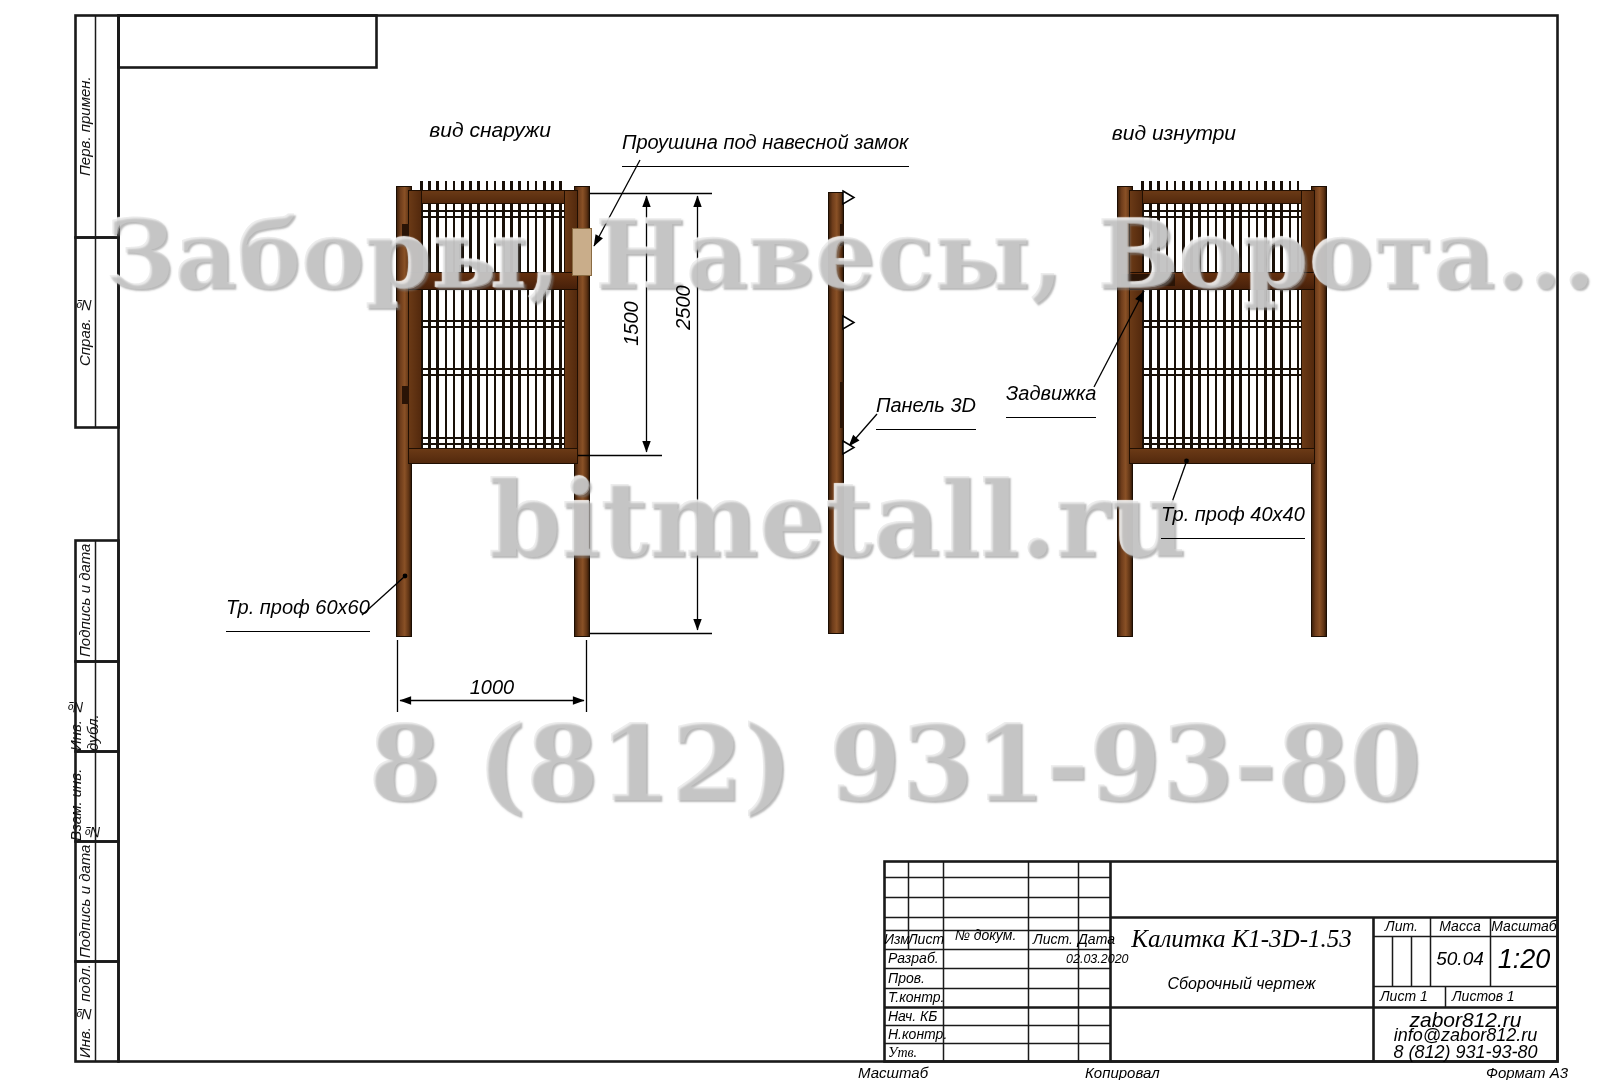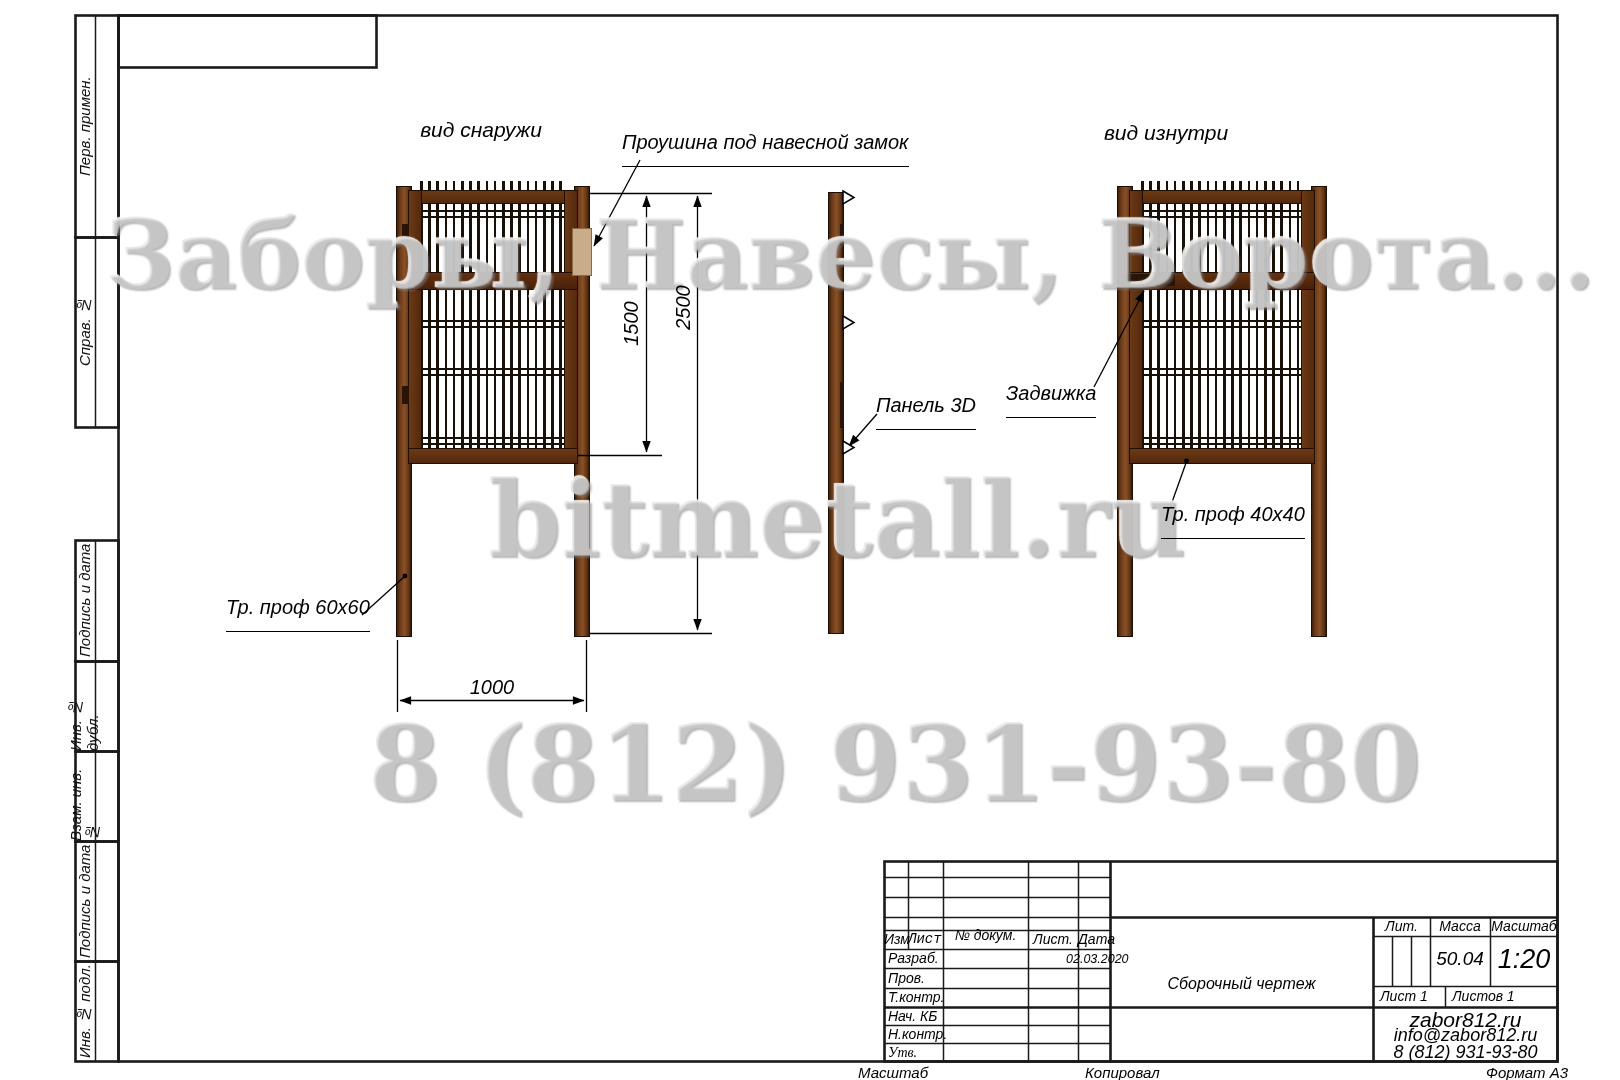--- a/index.html
+++ b/index.html
@@ -17,21 +17,21 @@
   .stile{position:absolute;z-index:2;background:linear-gradient(90deg,#6b3a16,#53290d);border:1px solid #200f02;}
   .midrail{position:absolute;z-index:3;background:linear-gradient(180deg,#64300f,#47200a);border:1px solid #1d0d02;}
   .mesh{position:absolute;z-index:2;
         background:repeating-linear-gradient(90deg,#191008 0px,#191008 2.6px,rgba(0,0,0,0) 2.6px,rgba(0,0,0,0) 8.2px);}
   .wire{position:absolute;left:0;width:100%;height:2px;background:#191008;}
   .detail{position:absolute;z-index:3;background:#2a1406;}
   .locktab{position:absolute;z-index:3;background:#c9ad8a;border:1px solid #8a6b42;}
   
   .lbl{position:absolute;z-index:6;font-style:italic;color:#000;white-space:nowrap;}
   .ann{font-size:20px;border-bottom:1.6px solid #000;padding-bottom:13px;line-height:1.1;}
-  .vtitle{font-size:21px;text-align:center;}
+  .vtitle{font-size:21px;text-align:right;}
   .dimtxt{font-size:20px;text-align:center;}
   .rot{transform:rotate(-90deg);}
   .marginlbl{position:absolute;z-index:6;font-style:italic;font-size:15px;color:#111;
              display:flex;align-items:center;justify-content:center;
              writing-mode:vertical-rl;transform:rotate(180deg);}
   
   .wm{position:absolute;z-index:5;font-family:"DejaVu Serif",serif;font-weight:bold;white-space:nowrap;
       color:rgba(214,214,214,0.42);
       text-shadow:2px 2px 2px rgba(125,125,125,0.55),-1px -1px 1px rgba(255,255,255,0.9);}
   
@@ -171,34 +171,35 @@
 
   <div class="lbl dimtxt rot" style="left:591px;top:312px;width:80px;">1500</div>
   <div class="lbl dimtxt rot" style="left:643px;top:296px;width:80px;">2500</div>
   <div class="lbl dimtxt" style="left:452px;top:676px;width:80px;">1000</div>
 
   <div class="wm" style="left:105px;top:198px;font-size:96px;">Заборы, Навесы, Ворота...</div>
   <div class="wm" style="left:488px;top:458px;font-size:104px;">bitmetall.ru</div>
   <div class="wm" style="left:368px;top:702px;font-size:104px;">8 (812) 931-93-80</div>
 
   <div class="tb c" style="left:884px;top:931px;width:24px;font-size:14px;">Изм</div>
-  <div class="tb c" style="left:908px;top:931px;width:27px;font-size:14px;font-family:Liberation Mono, monospace;">Лист</div>
+  <div class="tb c" style="left:908px;top:931px;width:27px;font-size:14px;">Лист</div>
   <div class="tb c" style="left:943px;top:927px;width:85px;font-size:14px;">№ докум.</div>
   <div class="tb c" style="left:1028px;top:931px;width:50px;font-size:14px;">Лист.</div>
   <div class="tb c" style="left:1078px;top:931px;width:32px;font-size:14px;">Дата</div>
 
   <div class="tb" style="left:888px;top:950px;font-size:14px;">Разраб.</div>
   <div class="tb" style="left:888px;top:970px;font-size:14px;">Пров.</div>
   <div class="tb" style="left:888px;top:989px;font-size:14px;">Т.контр.</div>
   <div class="tb" style="left:888px;top:1008px;font-size:14px;">Нач. КБ</div>
   <div class="tb" style="left:888px;top:1026px;font-size:14px;">Н.контр.</div>
   <div class="tb" style="left:888px;top:1045px;font-size:14px;font-family:Liberation Serif, serif;">Утв.</div>
 
   <div class="tb" style="left:1066px;top:952px;font-size:12.5px;">02.03.2020</div>
 
+  <div class="tb c serif" style="left:1110px;top:925px;width:263px;font-size:25px;">Калитка К1-3D-1.53</div>
   <div class="tb c" style="left:1110px;top:975px;width:263px;font-size:16px;">Сборочный чертеж</div>
 
   <div class="tb c" style="left:1373px;top:918px;width:57px;font-size:14px;">Лит.</div>
   <div class="tb c" style="left:1430px;top:918px;width:60px;font-size:14px;">Масса</div>
   <div class="tb c" style="left:1490px;top:918px;width:68px;font-size:14px;">Масштаб</div>
   <div class="tb c" style="left:1430px;top:948px;width:60px;font-size:19px;">50.04</div>
   <div class="tb c" style="left:1490px;top:944px;width:68px;font-size:27px;">1:20</div>
 
   <div class="tb" style="left:1380px;top:988px;font-size:14px;">Лист 1</div>
   <div class="tb" style="left:1452px;top:988px;font-size:14px;">Листов 1</div>

